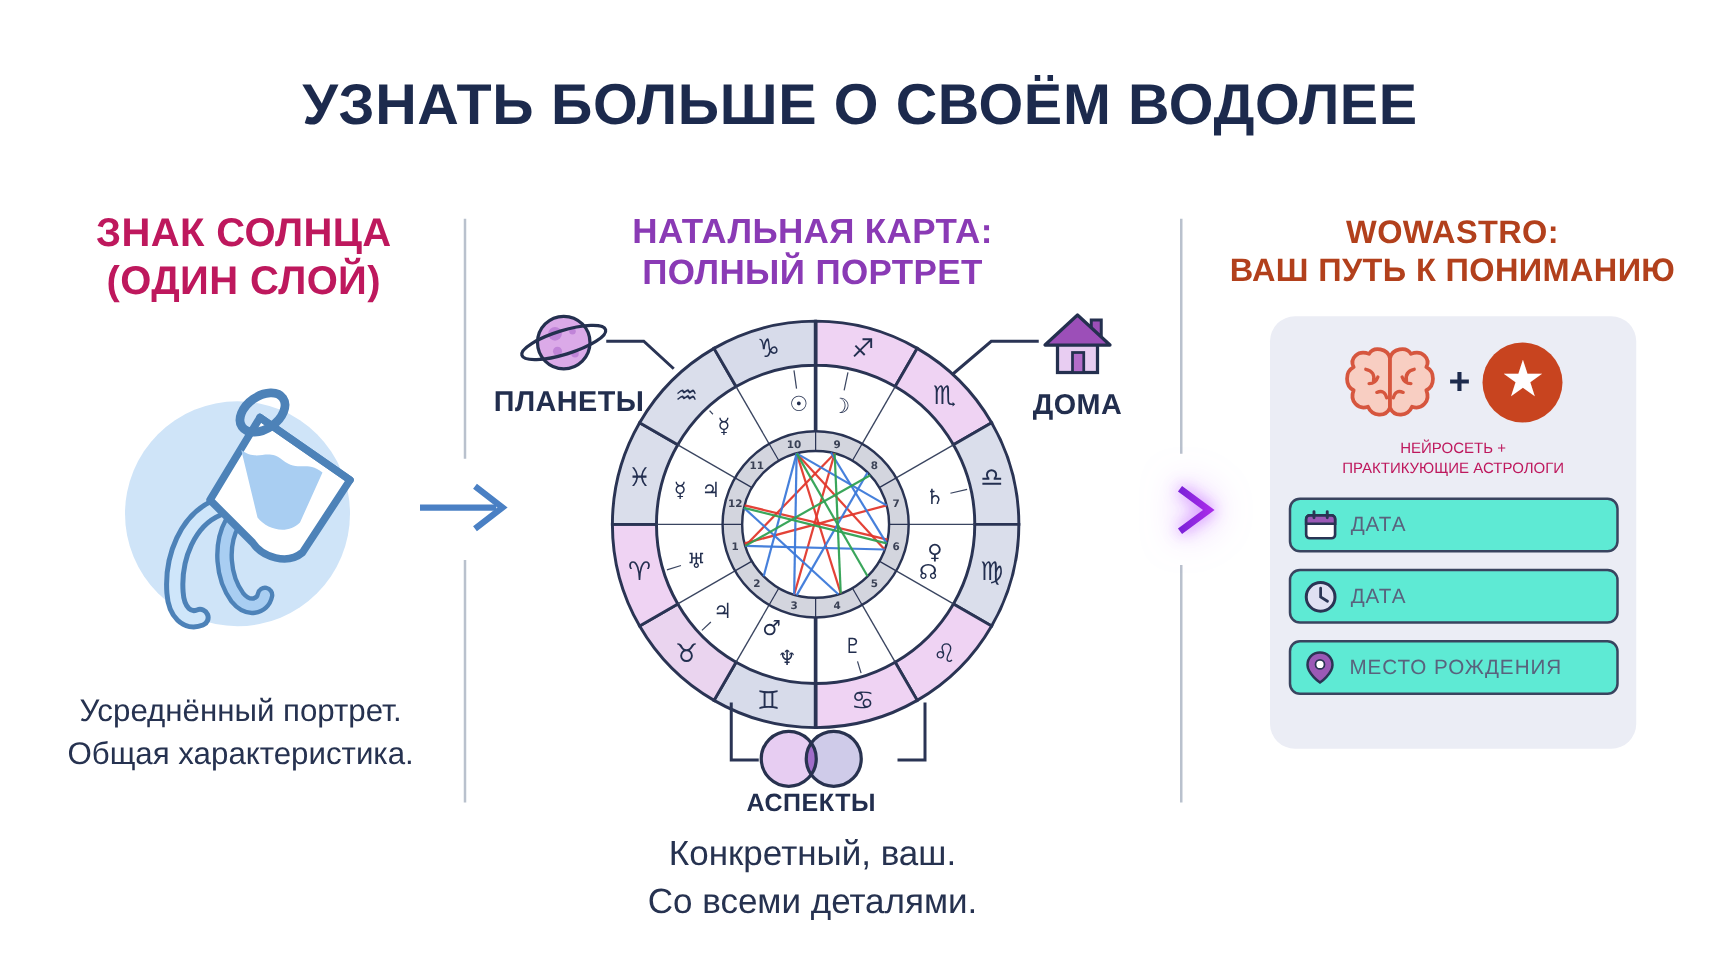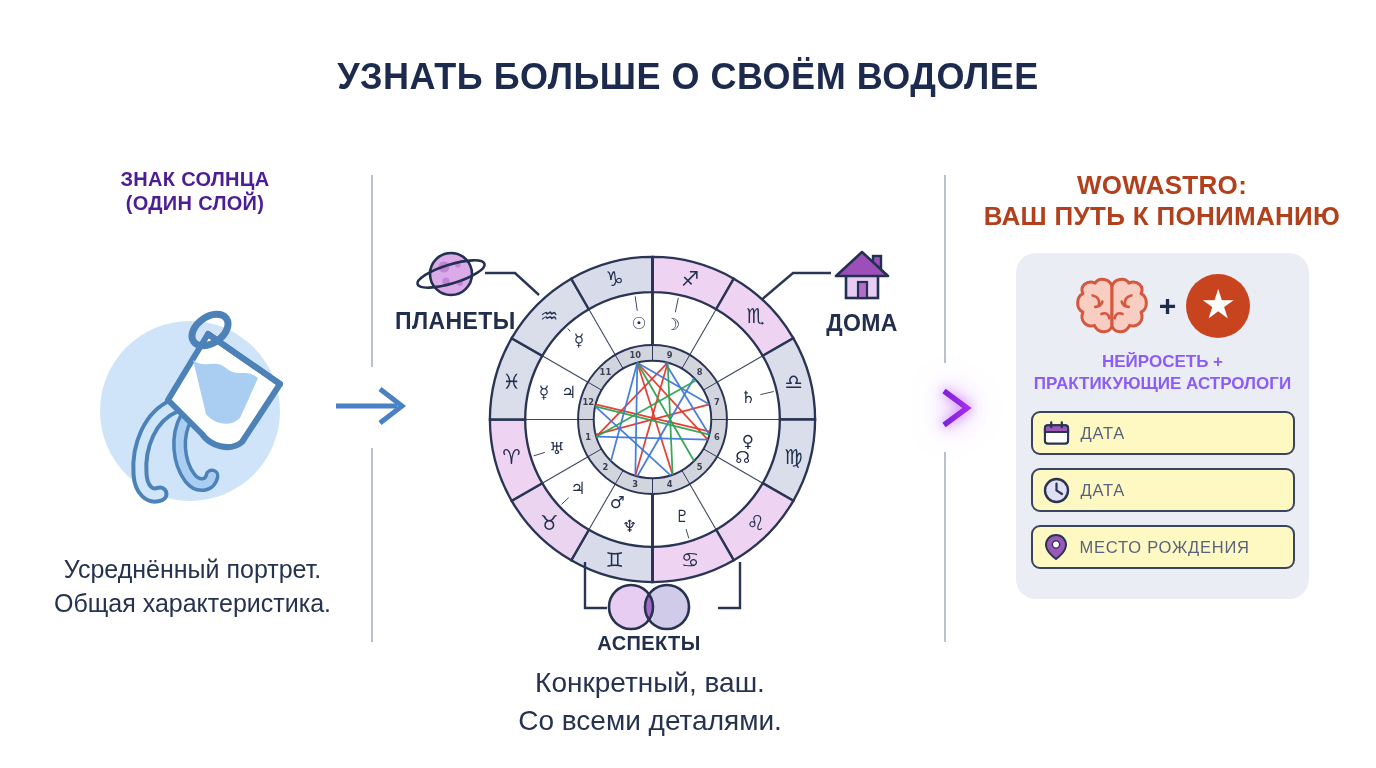--- a/index.html
+++ b/index.html
@@ -1,24 +1,24 @@
 <!DOCTYPE html>
 <html><head>
 <meta charset="utf-8">
 <style>
   html,body{margin:0;padding:0;background:#ffffff;}
   #stage{position:relative;width:1376px;height:768px;background:#ffffff;overflow:hidden;
          font-family:"Liberation Sans","DejaVu Sans",sans-serif;}
   .abs{position:absolute;}
   
-  #title{left:0;top:56px;width:1376px;text-align:center;font-size:36px;font-weight:700;
+  #title{left:0;top:56px;width:1376px;text-align:center;font-size:46px;font-weight:700;
          color:#1c2a4d;letter-spacing:.5px;}
   
   .col-head{text-align:center;font-weight:700;line-height:1.18;letter-spacing:.3px;}
-  #head-sun{left:25px;top:168px;width:340px;font-size:20px;color:#4c1d95;}
+  #head-sun{left:25px;top:168px;width:340px;font-size:32px;color:#be185d;}
   #head-natal{left:450px;top:168px;width:400px;font-size:28px;color:#8a3ab5;}
   #head-wow{left:957px;top:170px;width:410px;font-size:26px;color:#b2401c;}
   .col-head span{display:block;}
   
   .divider{width:2px;background:#b9c1cd;}
   
   .desc{text-align:center;color:#263250;font-size:25px;line-height:1.36;}
   #desc-sun{left:15px;top:552px;width:355px;}
   #desc-natal{left:475px;top:664px;width:350px;font-size:28px;}
   .desc span{display:block;}
@@ -30,24 +30,24 @@
   
   #arrow-purple{filter:drop-shadow(0 0 6px rgba(190,90,255,.85)) drop-shadow(0 0 14px rgba(186,85,255,.5));}
   
   #wow-card{left:1016px;top:253px;width:293px;height:346px;background:#ebedf5;border-radius:20px;
             display:flex;flex-direction:column;align-items:center;}
   #icon-row{margin-top:20px;display:flex;align-items:center;}
   #plus-sign{font-size:30px;font-weight:700;color:#1d2b4d;margin:0 10px;}
   #star-badge{width:64px;height:64px;border-radius:50%;background:#c8441f;display:flex;
               align-items:center;justify-content:center;color:#ffffff;font-size:40px;
               font-family:"DejaVu Sans",sans-serif;line-height:1;padding-bottom:4px;box-sizing:border-box;}
-  #card-subtitle{margin-top:12px;text-align:center;font-weight:700;font-size:17px;color:#8b5cf6;line-height:1.3;}
+  #card-subtitle{margin-top:12px;text-align:center;font-weight:400;font-size:12px;color:#be185d;line-height:1.3;}
   #card-subtitle span{display:block;}
   #fields{margin-top:16px;width:264px;}
-  .field{height:40px;background:#fef9c3;border:2px solid #39445f;border-radius:9px;
+  .field{height:40px;background:#5eead4;border:2px solid #39445f;border-radius:9px;
          display:flex;align-items:center;padding-left:10px;margin-bottom:13px;cursor:pointer;}
   .field-label{margin-left:11px;font-size:16.5px;color:#59627d;letter-spacing:.8px;}
   
   #cta{left:1014px;top:619px;width:296px;height:103px;border-radius:52px;background:#c0461f;
        border:none;color:#ffffff;font-weight:700;font-size:21px;line-height:1.32;text-align:center;
        font-family:"Liberation Sans","DejaVu Sans",sans-serif;letter-spacing:.5px;cursor:pointer;
        display:flex;flex-direction:column;align-items:center;justify-content:center;}
   #cta span{display:block;}
 </style>
 </head>
@@ -98,20 +98,24 @@
     <defs>
       <linearGradient id="pg" x1="0" y1="0" x2="1" y2="0">
         <stop offset="0" stop-color="#7b22d8"></stop>
           <stop offset="1" stop-color="#a62be8"></stop>
       </linearGradient>
     </defs>
     <line x1="3" y1="22" x2="62" y2="22" stroke="url(#pg)" stroke-width="5.5"></line>
     <polyline points="45,5 68,22 45,39" fill="none" stroke="url(#pg)" stroke-width="5.5"></polyline>
   </svg>
 
+  <div class="abs col-head" id="head-natal">
+    <span>НАТАЛЬНАЯ КАРТА:</span>
+    <span>ПОЛНЫЙ ПОРТРЕТ</span>
+  </div>
 
   <svg class="abs" style="left:413px;top:243px;" width="78" height="62" viewBox="0 0 78 62">
     <circle cx="38" cy="31" r="21" fill="#dbaae8" stroke="#24304f" stroke-width="2.6"></circle>
     <circle cx="31" cy="24" r="5.5" fill="#c084d8"></circle>
     <circle cx="45" cy="22" r="2.6" fill="#c084d8"></circle>
     <circle cx="33" cy="38" r="3.6" fill="#c084d8"></circle>
     <circle cx="47" cy="40" r="3" fill="#c084d8"></circle>
     <ellipse cx="38" cy="31" rx="35" ry="9.5" fill="none" stroke="#24304f" stroke-width="2.6" transform="rotate(-17 38 31)"></ellipse>
   </svg>
   <svg class="abs" style="left:483px;top:268px;" width="60" height="30" viewBox="0 0 60 30">

